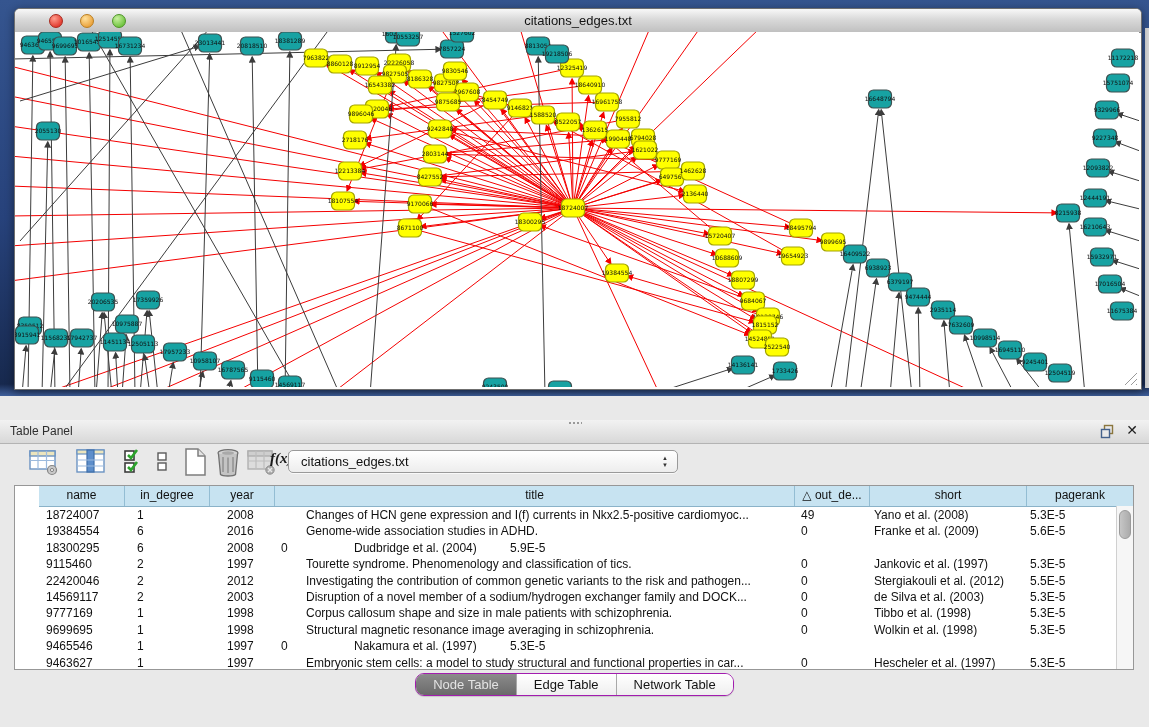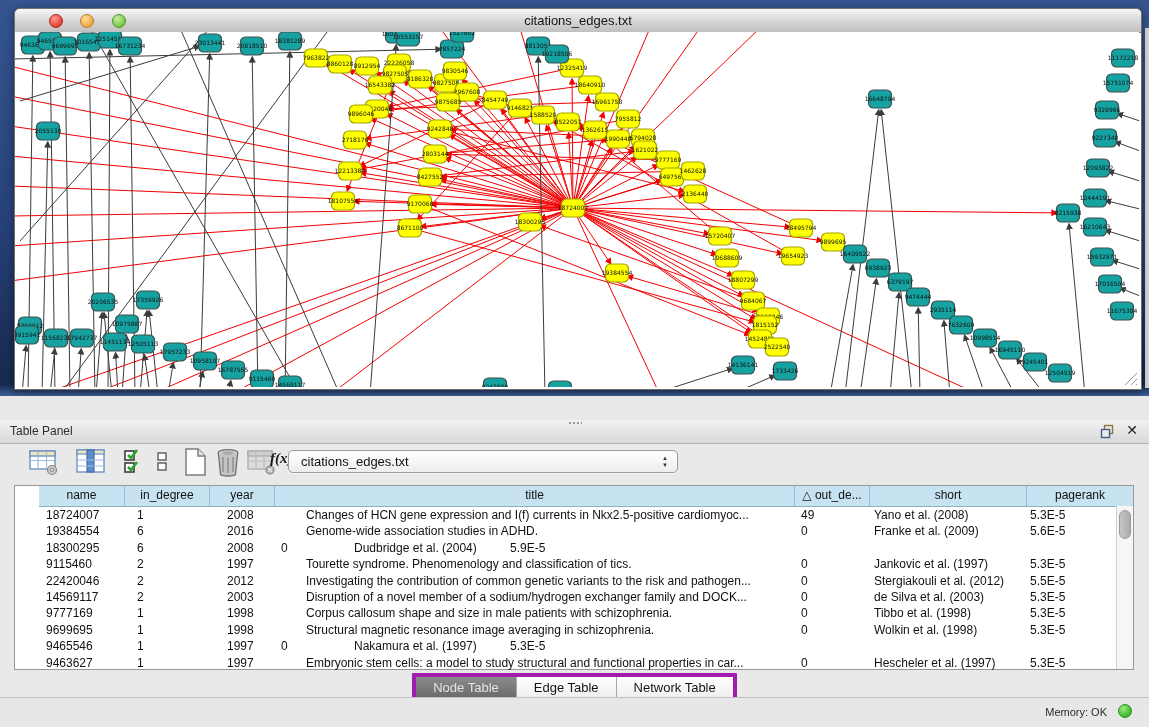--- a/index.html
+++ b/index.html
@@ -54,21 +54,21 @@
   .grow{display:flex;height:16.4px;font-size:12px;color:#111;}
   .grow .gc{box-sizing:border-box;line-height:16.4px;overflow:hidden;white-space:nowrap;}
   .c0{width:86px}.c1{width:85px}.c2{width:65px}.c3{width:520px}.c4{width:75px}.c5{width:157px}.c6{flex:1}
   .p0{padding-left:7px}.p1{padding-left:12px}.p2{padding-left:17px}.p3{padding-left:31px}
   .p4{padding-left:6px}.p5{padding-left:4px}.p6{padding-left:3px}
   .vscroll{position:absolute;right:0;top:20px;bottom:0;width:16px;background:#f6f6f6;border-left:1px solid #d0d0d0;}
   .vthumb{position:absolute;left:2px;top:4px;width:10px;height:27px;border-radius:6px;
           background:linear-gradient(90deg,#c6c6c6,#ababab);border:1px solid #9a9a9a;}
   
   .tabbar{position:absolute;left:0;top:277px;width:100%;height:23px;text-align:center;}
-  .seg-wrap{display:inline-flex;border:4px solid #a21caf;border-radius:1px;overflow:hidden;
+  .seg-wrap{display:inline-flex;border:1px solid #a21caf;border-radius:9px;overflow:hidden;
             background:#fbfbfb;box-shadow:0 1px 1px rgba(0,0,0,.15);}
   .seg{font-size:13px;line-height:21px;padding:0 17px;color:#151515;background:linear-gradient(#ffffff,#efefef);
        border-right:1px solid #a8a8a8;cursor:pointer;}
   .seg:last-child{border-right:none;}
   .seg.active{background:linear-gradient(#8b8b8b,#6a6a6a);color:#e3e3e3;}
   
   .statusbar{position:absolute;left:0;bottom:0;width:100%;height:29px;background:#e7e7e7;
              border-top:1px solid #c2c2c2;}
   .mem{position:absolute;right:42px;top:8px;font-size:11px;color:#2b2b2b;}
   .memdot{position:absolute;right:17px;top:6px;width:14px;height:14px;border-radius:50%;
@@ -631,18 +631,14 @@
 
     <div class="tabbar">
       <div class="seg-wrap" id="seg-wrap">
           <div class="seg active">Node Table</div>
           <div class="seg">Edge Table</div>
           <div class="seg">Network Table</div>
         </div>
     </div>
   </div>
 
-  <div class="statusbar">
-    <span class="mem">Memory: OK</span>
-    <span class="memdot"></span>
-  </div>
 
 </div>
 
 </body></html>

